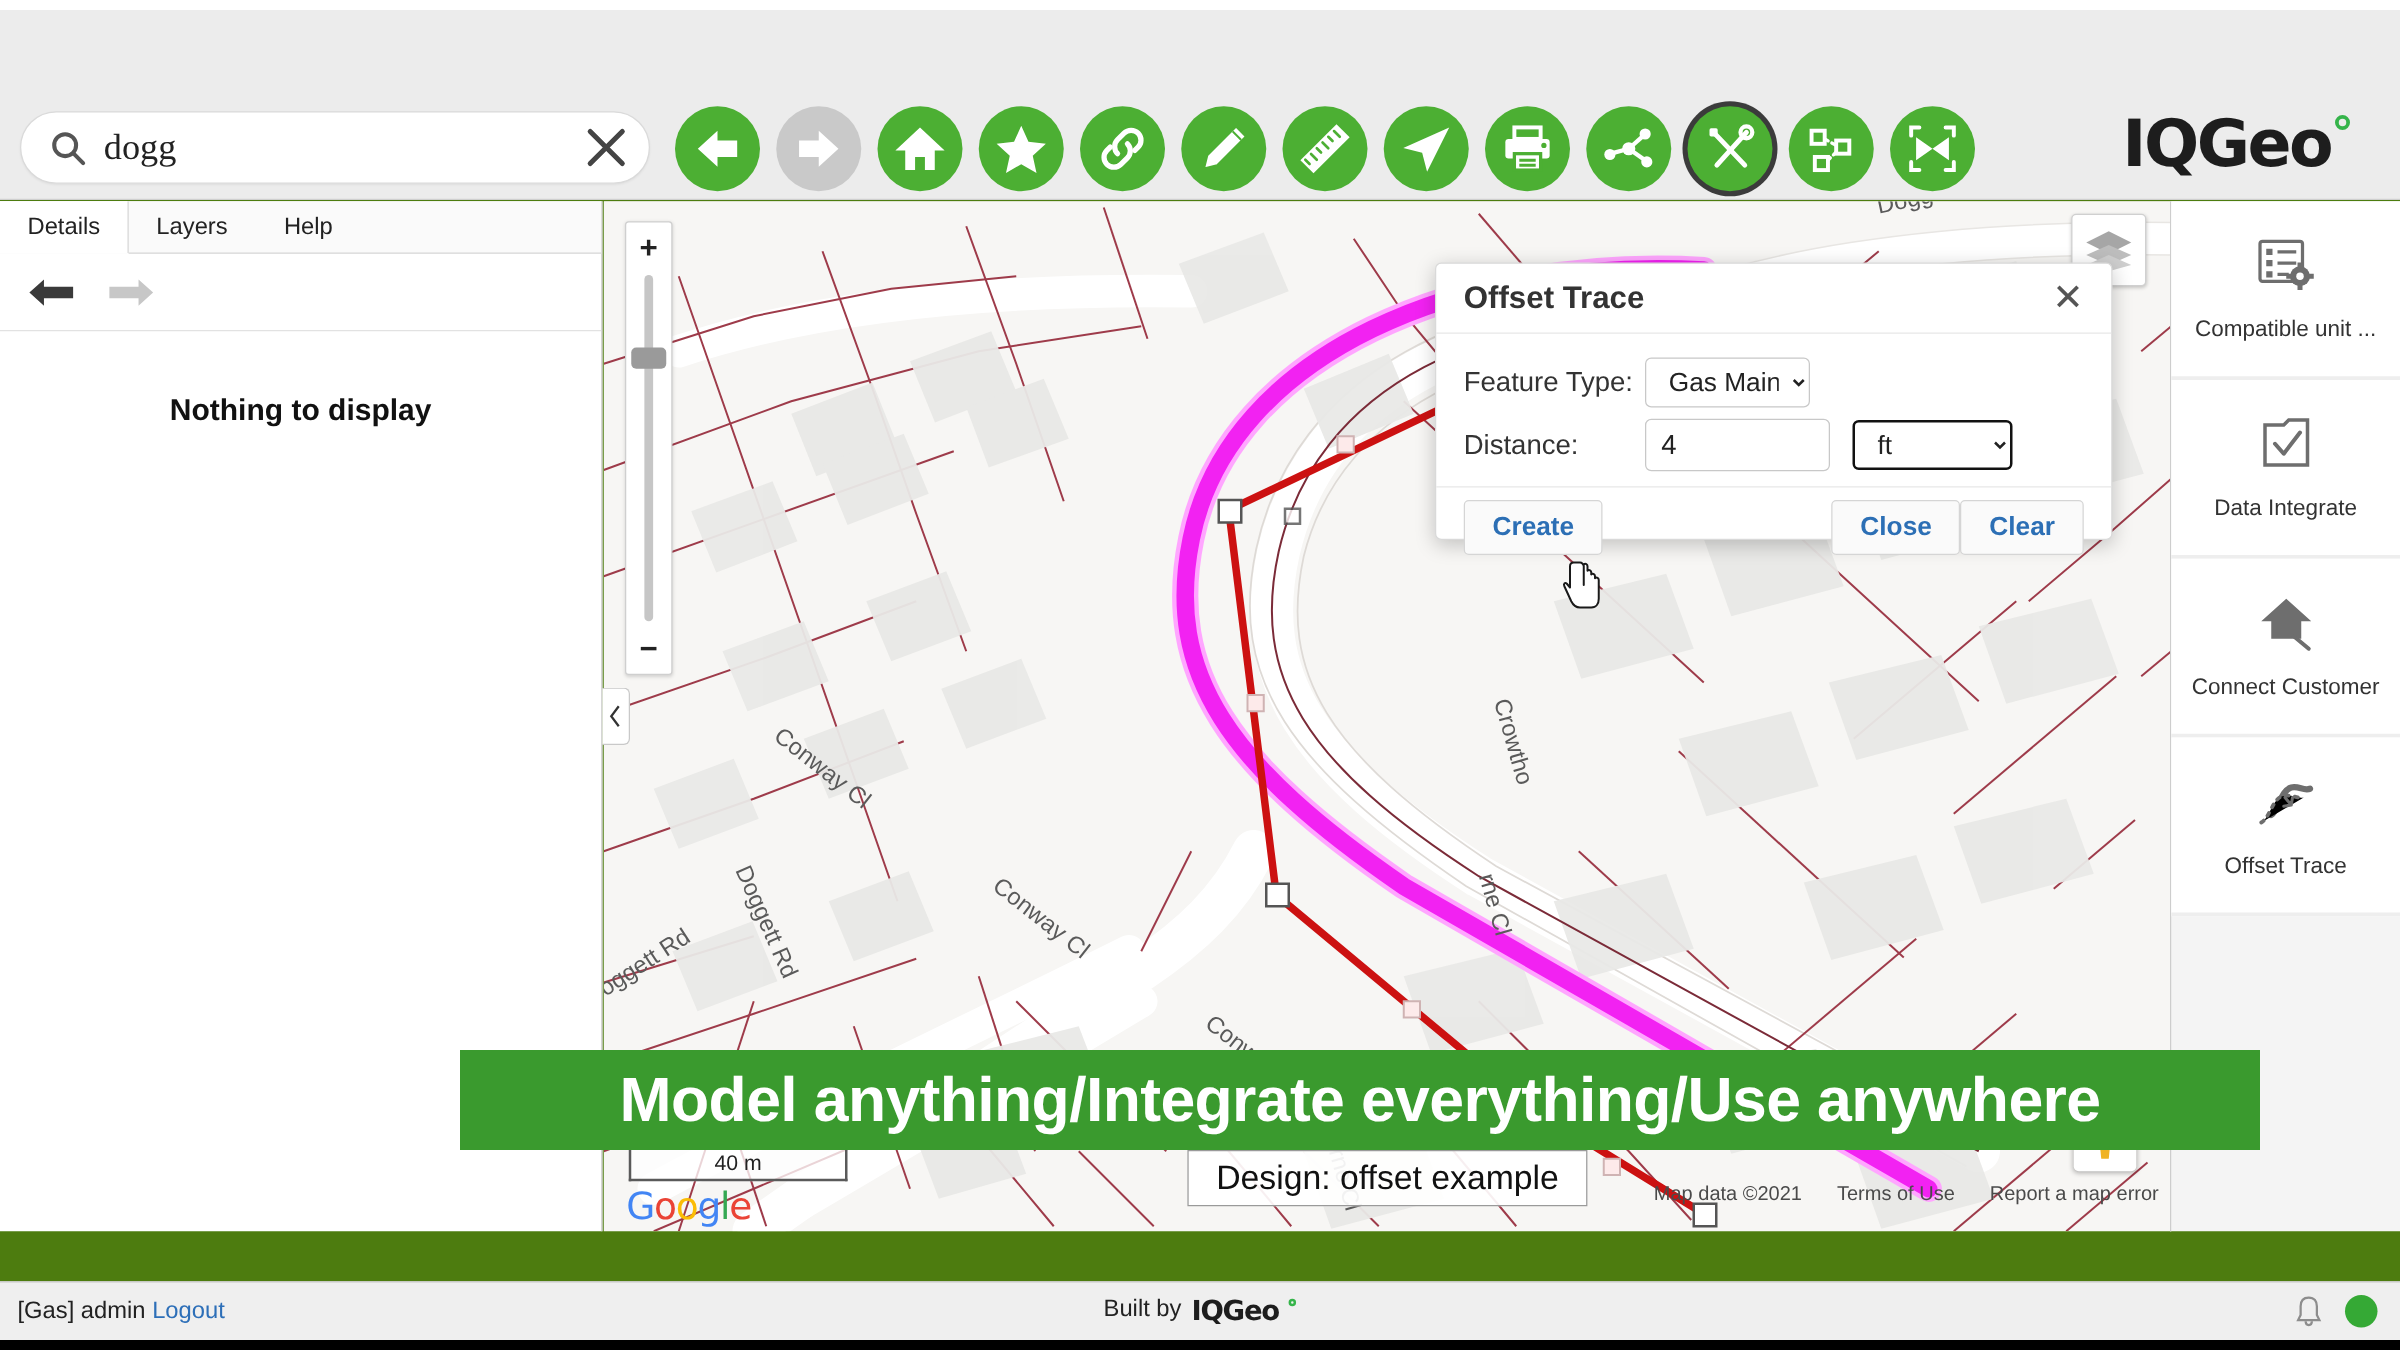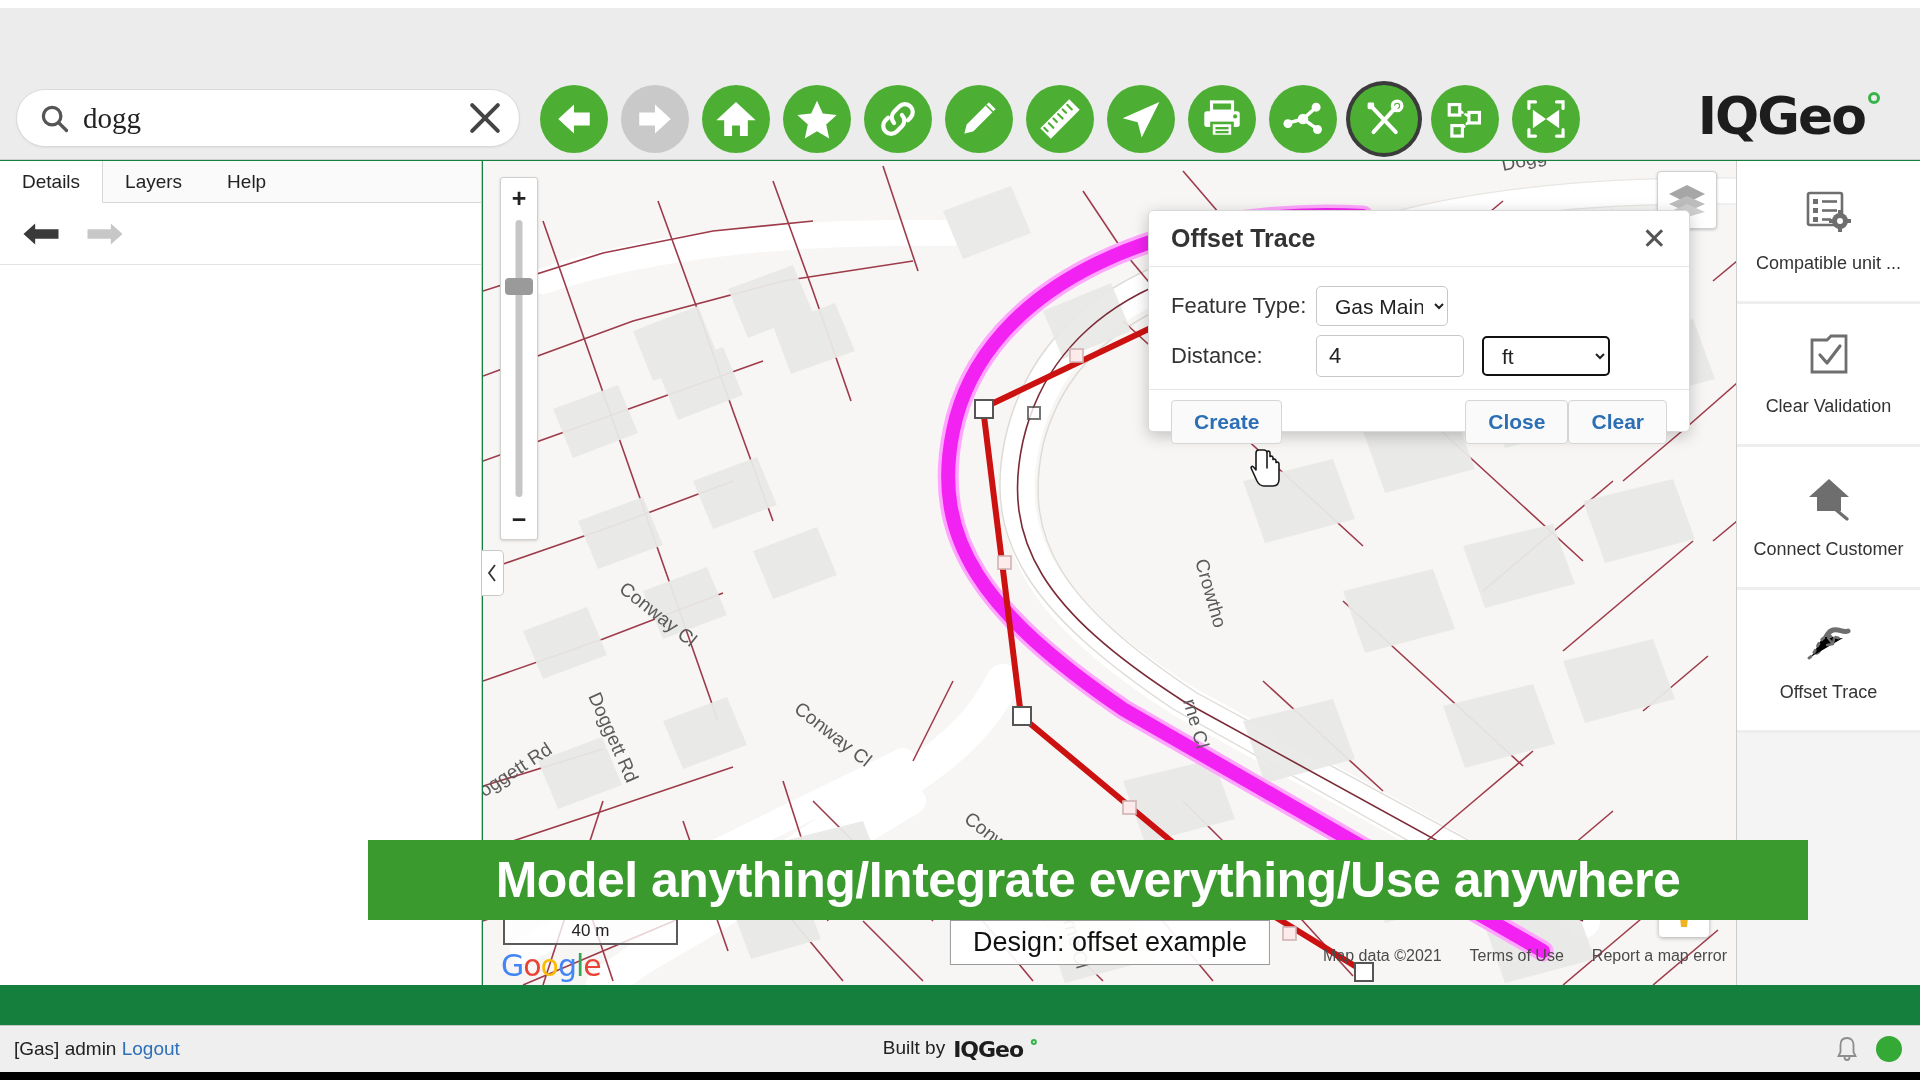--- a/index.html
+++ b/index.html
@@ -5,21 +5,21 @@
   * { box-sizing: border-box; margin: 0; padding: 0; }
   html, body {
     width: 1920px; height: 1080px;
     font-family: "Liberation Sans", sans-serif;
     background: #ffffff;
     overflow: hidden;
   }
   #app {
     position: relative;
     width: 1920px; height: 1080px;
-    background: #15803d;
+    background: #4d7c0f;
   }
 
   
   .topbar {
     position: absolute; left: 0; top: 8px;
     width: 1920px; height: 152px;
     background: #ececec;
     border-bottom: 1px solid #cfcfcf;
   }
   .searchbox {
@@ -450,20 +450,21 @@
       <div class="tab">Help</div>
     </div>
     <div class="navrow">
       <svg viewBox="0 0 32 24" fill="#3a3a3a">
         <path d="M1 12 L11 3 L11 8 L31 8 L31 16 L11 16 L11 21 Z"></path>
       </svg>
       <svg viewBox="0 0 32 24" fill="#c7c7c7">
         <path d="M31 12 L21 3 L21 8 L1 8 L1 16 L21 16 L21 21 Z"></path>
       </svg>
     </div>
+    <div class="panel-empty">Nothing to display</div>
   </div>
 
   <div class="collapse-handle">
     <svg width="11" height="18" viewBox="0 0 11 18" fill="none" stroke="#333" stroke-width="1.8">
       <polyline points="8,1 2,9 8,17"></polyline>
     </svg>
   </div>
 
   <div class="mapwrap">
     <svg class="map-svg" viewBox="0 0 1254 824">
@@ -713,21 +714,21 @@
         </g>
       </svg>
       <span class="rb-label">Compatible unit ...</span>
     </div>
 
     <div class="rb-item">
       <svg viewBox="0 0 52 48" fill="none" stroke="#6e6e6e" stroke-width="2.8">
         <path d="M9 8 H24 L28 4 H43 V40 H9 Z"></path>
         <polyline points="17,23 24,31 37,14" stroke-width="3.2" stroke-linecap="round" stroke-linejoin="round"></polyline>
       </svg>
-      <span class="rb-label">Clear Validation</span>
+      <span class="rb-label">Data Integrate</span>
     </div>
 
     <div class="rb-item">
       <svg viewBox="0 0 52 48">
         <path d="M26 4 L46 22 H38 V36 H14 V22 H6 Z" fill="#6e6e6e"></path>
         <line x1="32" y1="34" x2="44" y2="44" stroke="#6e6e6e" stroke-width="3.2" stroke-linecap="round"></line>
       </svg>
       <span class="rb-label">Connect Customer</span>
     </div>
 

